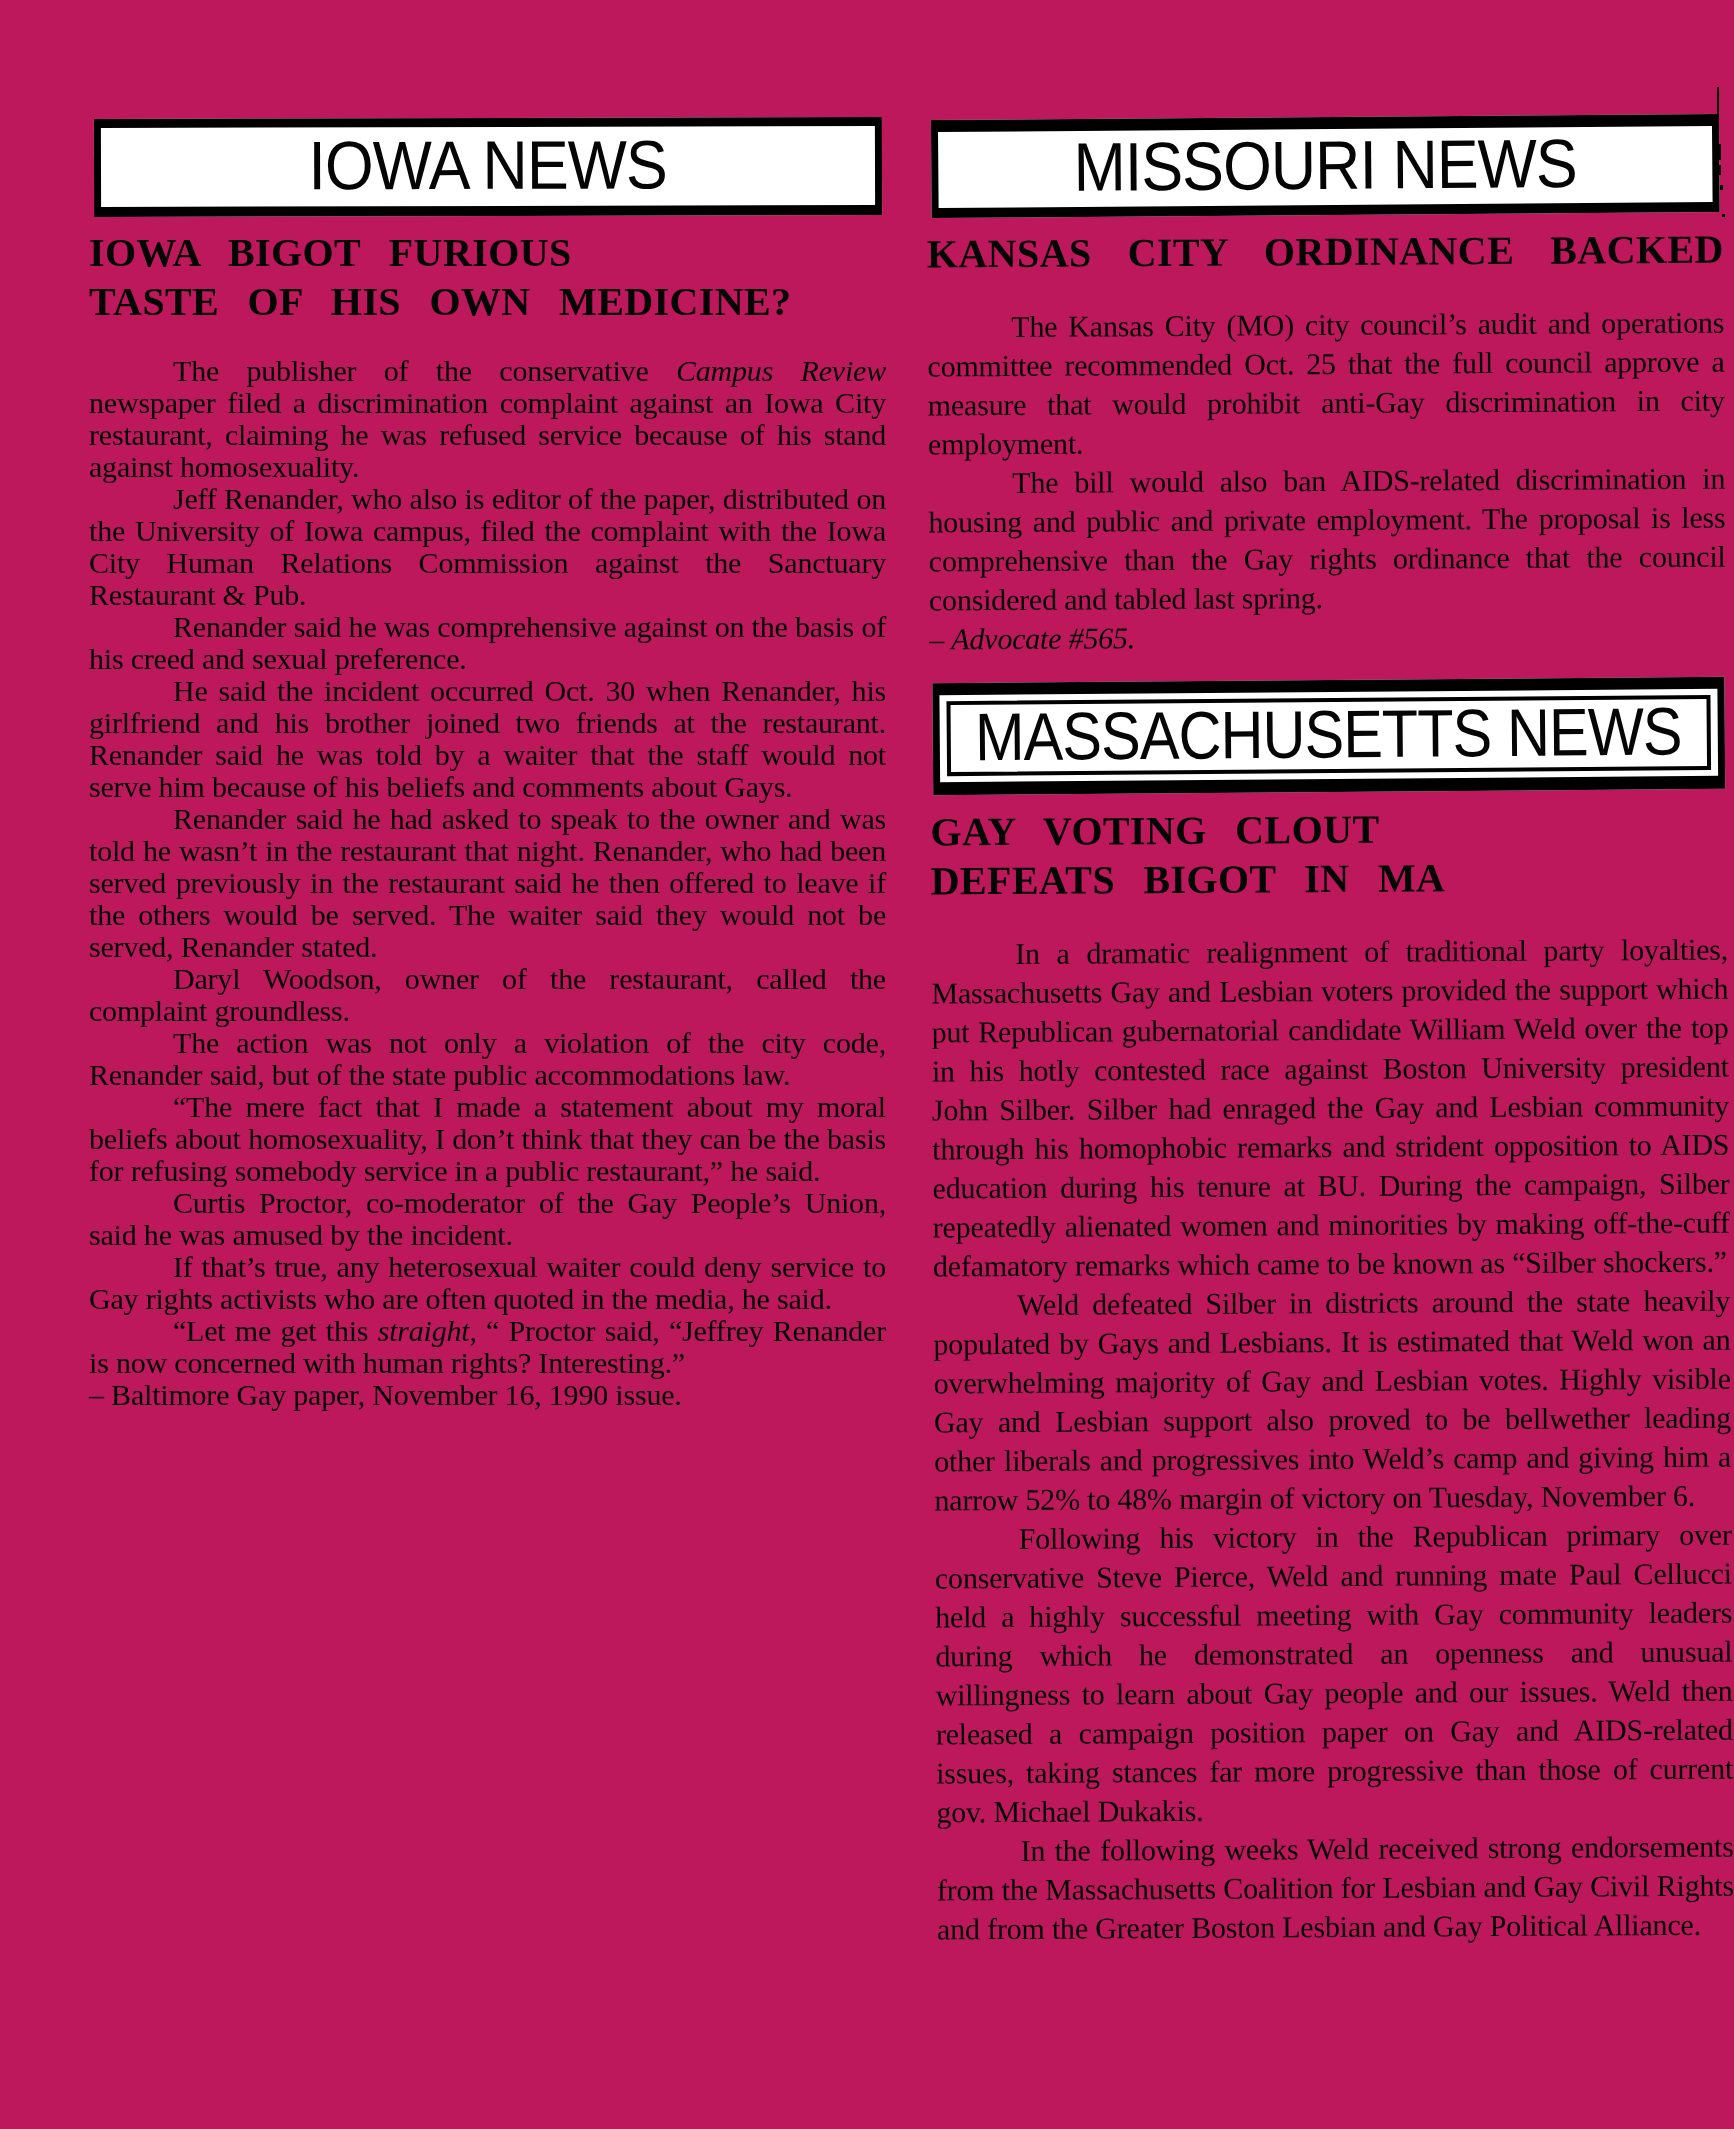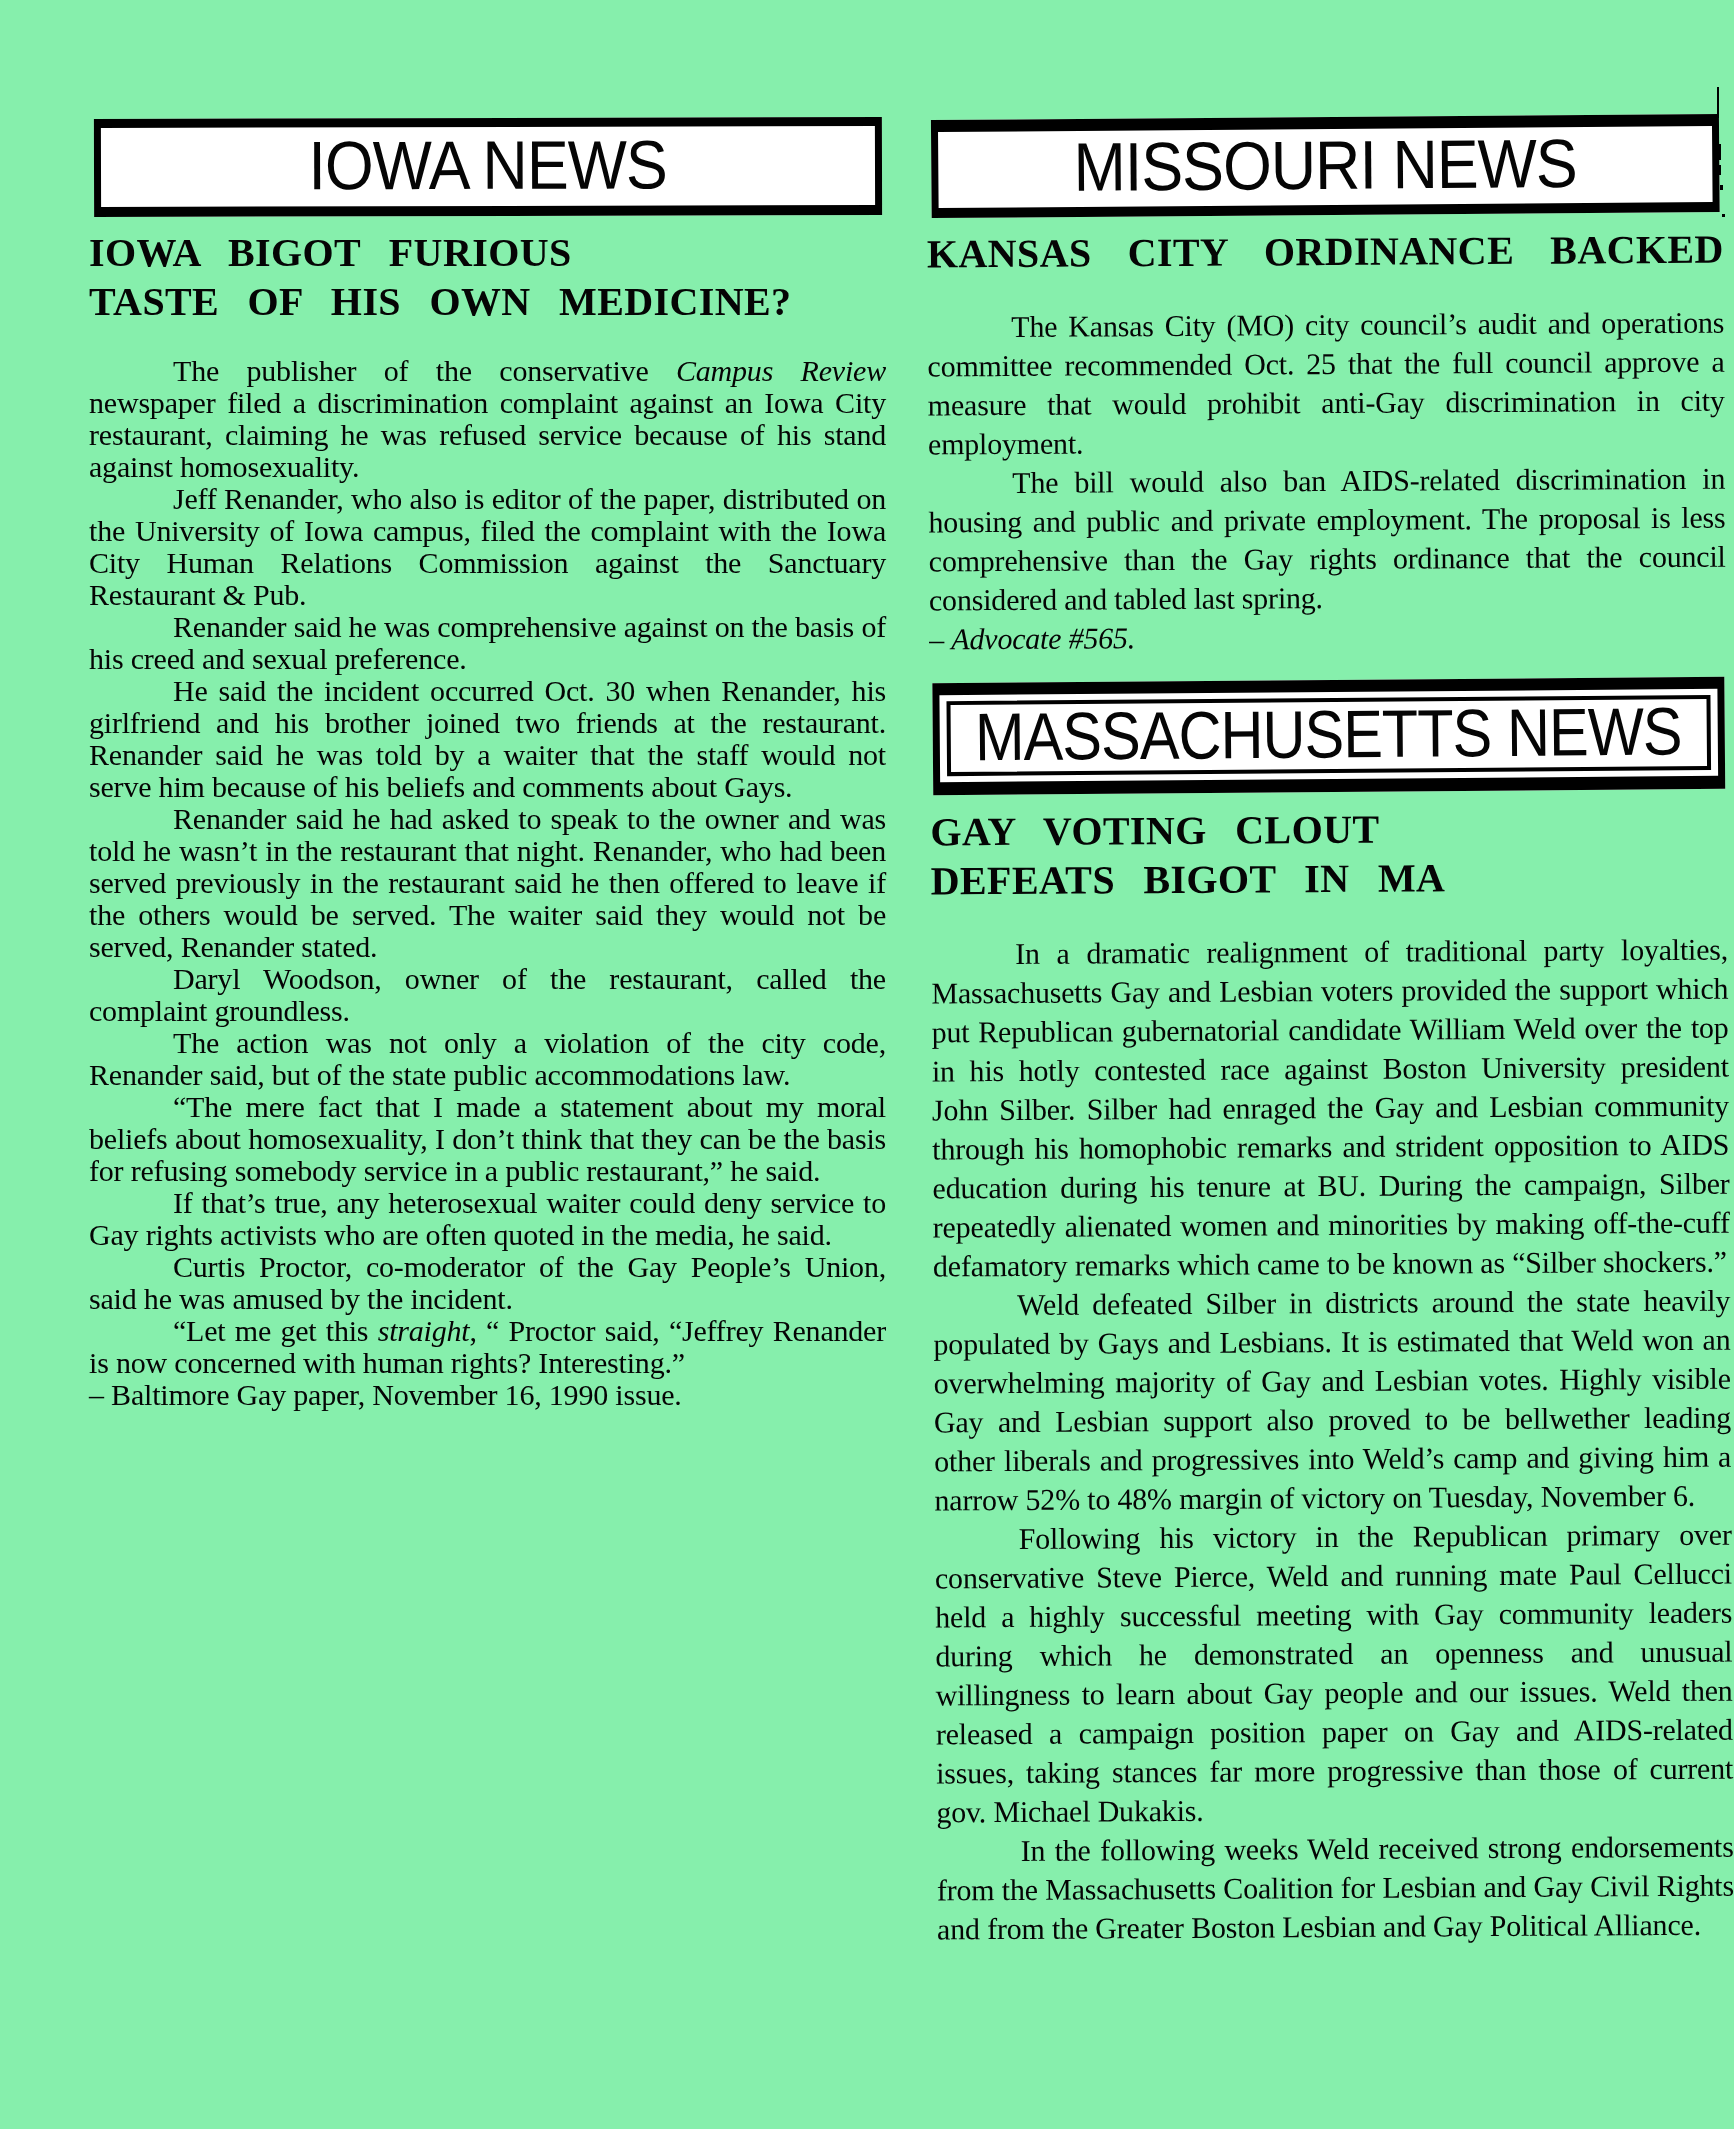--- a/index.html
+++ b/index.html
@@ -6,21 +6,21 @@
   * { box-sizing: border-box; }
   html, body { margin: 0; padding: 0; }
   body {
     width: 1734px; height: 2129px;
     background: #e8e8e6;
     font-family: "Liberation Serif", "DejaVu Serif", serif;
   }
   .page {
     position: relative;
     width: 1734px; height: 2129px;
-    background: #86efac;
+    background: #be185d;
     color: #050505;
     overflow: hidden;
   }
   .columns {
     display: flex;
     gap: 40px;
     padding: 118px 5px 0 89px;
     align-items: flex-start;
   }
   .col { width: 797px; flex: 0 0 auto; }
@@ -117,22 +117,22 @@
       </h1>
       <div class="body">
           <p><span>The publisher of the conservative </span><span class="it">Campus Review</span><span> newspaper filed a discrimination complaint against an Iowa City restaurant, claiming he was refused service because of his stand against homosexuality.</span></p>
           <p><span>Jeff Renander, who also is editor of the paper, distributed on the University of Iowa campus, filed the complaint with the Iowa City Human Relations Commission against the Sanctuary Restaurant &amp; Pub.</span></p>
           <p><span>Renander said he was comprehensive against on the basis of his creed and sexual preference.</span></p>
           <p><span>He said the incident occurred Oct. 30 when Renander, his girlfriend and his brother joined two friends at the restaurant. Renander said he was told by a waiter that the staff would not serve him because of his beliefs and comments about Gays.</span></p>
           <p><span>Renander said he had asked to speak to the owner and was told he wasn’t in the restaurant that night. Renander, who had been served previously in the restaurant said he then offered to leave if the others would be served. The waiter said they would not be served, Renander stated.</span></p>
           <p><span>Daryl Woodson, owner of the restaurant, called the complaint groundless.</span></p>
           <p><span>The action was not only a violation of the city code, Renander said, but of the state public accommodations law.</span></p>
           <p><span>“The mere fact that I made a statement about my moral beliefs about homosexuality, I don’t think that they can be the basis for refusing somebody service in a public restaurant,” he said.</span></p>
+          <p><span>Curtis Proctor, co-moderator of the Gay People’s Union, said he was amused by the incident.</span></p>
           <p><span>If that’s true, any heterosexual waiter could deny service to Gay rights activists who are often quoted in the media, he said.</span></p>
-          <p><span>Curtis Proctor, co-moderator of the Gay People’s Union, said he was amused by the incident.</span></p>
           <p><span>“Let me get this </span><span class="it">straight</span><span>, “  Proctor said, “Jeffrey Renander is now concerned with human rights? Interesting.”</span></p>
           <p class="no-indent"><span>– Baltimore Gay paper,  November 16, 1990 issue.</span></p>
         </div>
     </section>
 
     <section class="col right">
       <div class="news-box missouri">
         <span class="news-box-title">MISSOURI NEWS</span>
       </div>
       <h1 class="headline fill">

